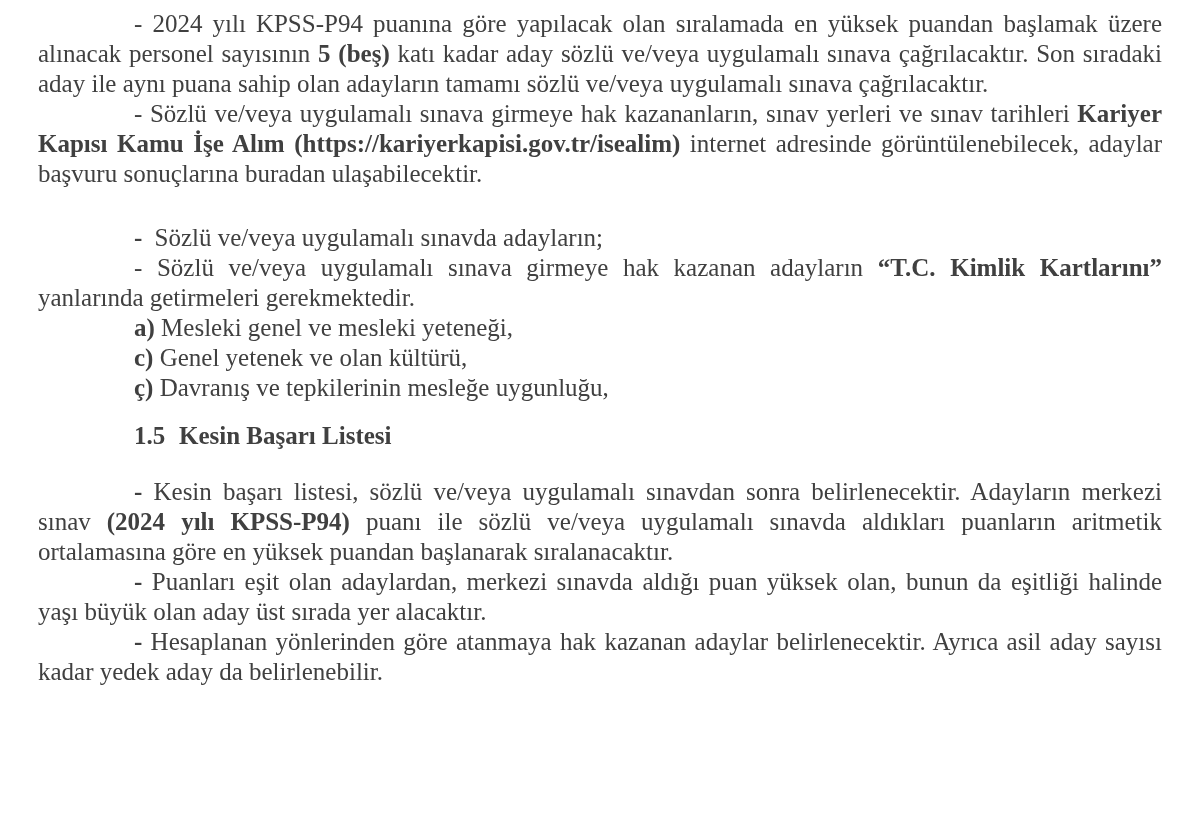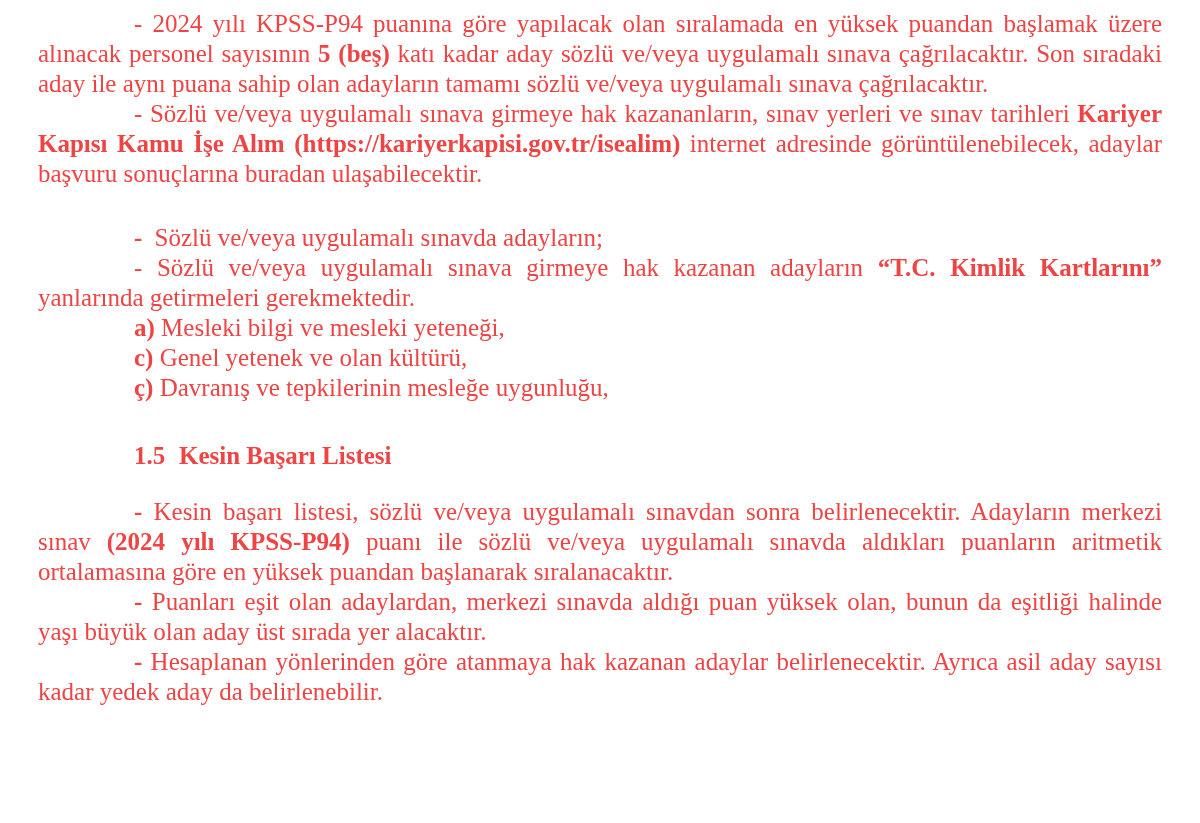--- a/index.html
+++ b/index.html
@@ -6,60 +6,60 @@
     margin: 0;
     padding: 0;
     background: #ffffff;
   }
   .page {
     position: relative;
     box-sizing: border-box;
     width: 1200px;
     height: 823px;
     background: #ffffff;
-    color: #ef4444;
+    color: #404040;
     font-family: "Liberation Serif", serif;
     padding: 9px 38px 0 38px;
     overflow: hidden;
   }
   .para {
     margin: 0;
     font-size: 25px;
     line-height: 30px;
     text-align: justify;
     text-justify: inter-word;
     text-indent: 96px;
   }
   .run { font-weight: 400; }
   .bold { font-weight: 700; }
   .list-intro { margin-top: 34px; }
   .intro-dash { margin-right: 6px; }
   .heading {
-    margin: 38px 0 0 96px;
+    margin: 18px 0 0 96px;
     font-size: 25px;
     line-height: 30px;
     font-weight: 700;
   }
   .heading-text { margin-left: 0.55em; }
   .after-heading { margin-top: 26px; }
 </style>
 </head>
 <body>
 
 <div class="page">
 
   <p class="para"><span class="run">- 2024 yılı KPSS-P94 puanına göre yapılacak olan sıralamada en yüksek puandan başlamak üzere alınacak personel sayısının </span><span class="run bold">5 (beş)</span><span class="run"> katı kadar aday sözlü ve/veya uygulamalı sınava çağrılacaktır. Son sıradaki aday ile aynı puana sahip olan adayların tamamı sözlü ve/veya uygulamalı sınava çağrılacaktır.</span></p>
 
   <p class="para"><span class="run">- Sözlü ve/veya uygulamalı sınava girmeye hak kazananların, sınav yerleri ve sınav tarihleri </span><span class="run bold">Kariyer Kapısı Kamu İşe Alım (https://kariyerkapisi.gov.tr/isealim)</span><span class="run"> internet adresinde görüntülenebilecek, adaylar başvuru sonuçlarına buradan ulaşabilecektir.</span></p>
 
   <p class="para list-intro"><span class="run bold intro-dash">-</span><span class="run"> Sözlü ve/veya uygulamalı sınavda adayların;</span></p>
 
   <p class="para"><span class="run">- Sözlü ve/veya uygulamalı sınava girmeye hak kazanan adayların </span><span class="run bold">“T.C. Kimlik Kartlarını”</span><span class="run"> yanlarında getirmeleri gerekmektedir.</span></p>
 
-  <p class="para"><span class="run bold">a)</span><span class="run"> Mesleki bilgi ve mesleki yeteneği,</span></p>
+  <p class="para"><span class="run bold">a)</span><span class="run"> Mesleki genel ve mesleki yeteneği,</span></p>
 
 
   <p class="para"><span class="run bold">c)</span><span class="run"> Genel yetenek ve olan kültürü,</span></p>
 
   <p class="para"><span class="run bold">ç)</span><span class="run"> Davranış ve tepkilerinin mesleğe uygunluğu,</span></p>
 
 
   <h2 class="heading"><span>1.5</span><span class="heading-text">Kesin Başarı Listesi</span></h2>
 
   <p class="para after-heading"><span class="run bold">-</span><span class="run"> Kesin başarı listesi, sözlü ve/veya uygulamalı sınavdan sonra belirlenecektir. Adayların merkezi sınav </span><span class="run bold">(2024 yılı KPSS-P94)</span><span class="run"> puanı ile sözlü ve/veya uygulamalı sınavda aldıkları puanların aritmetik ortalamasına göre en yüksek puandan başlanarak sıralanacaktır.</span></p>

